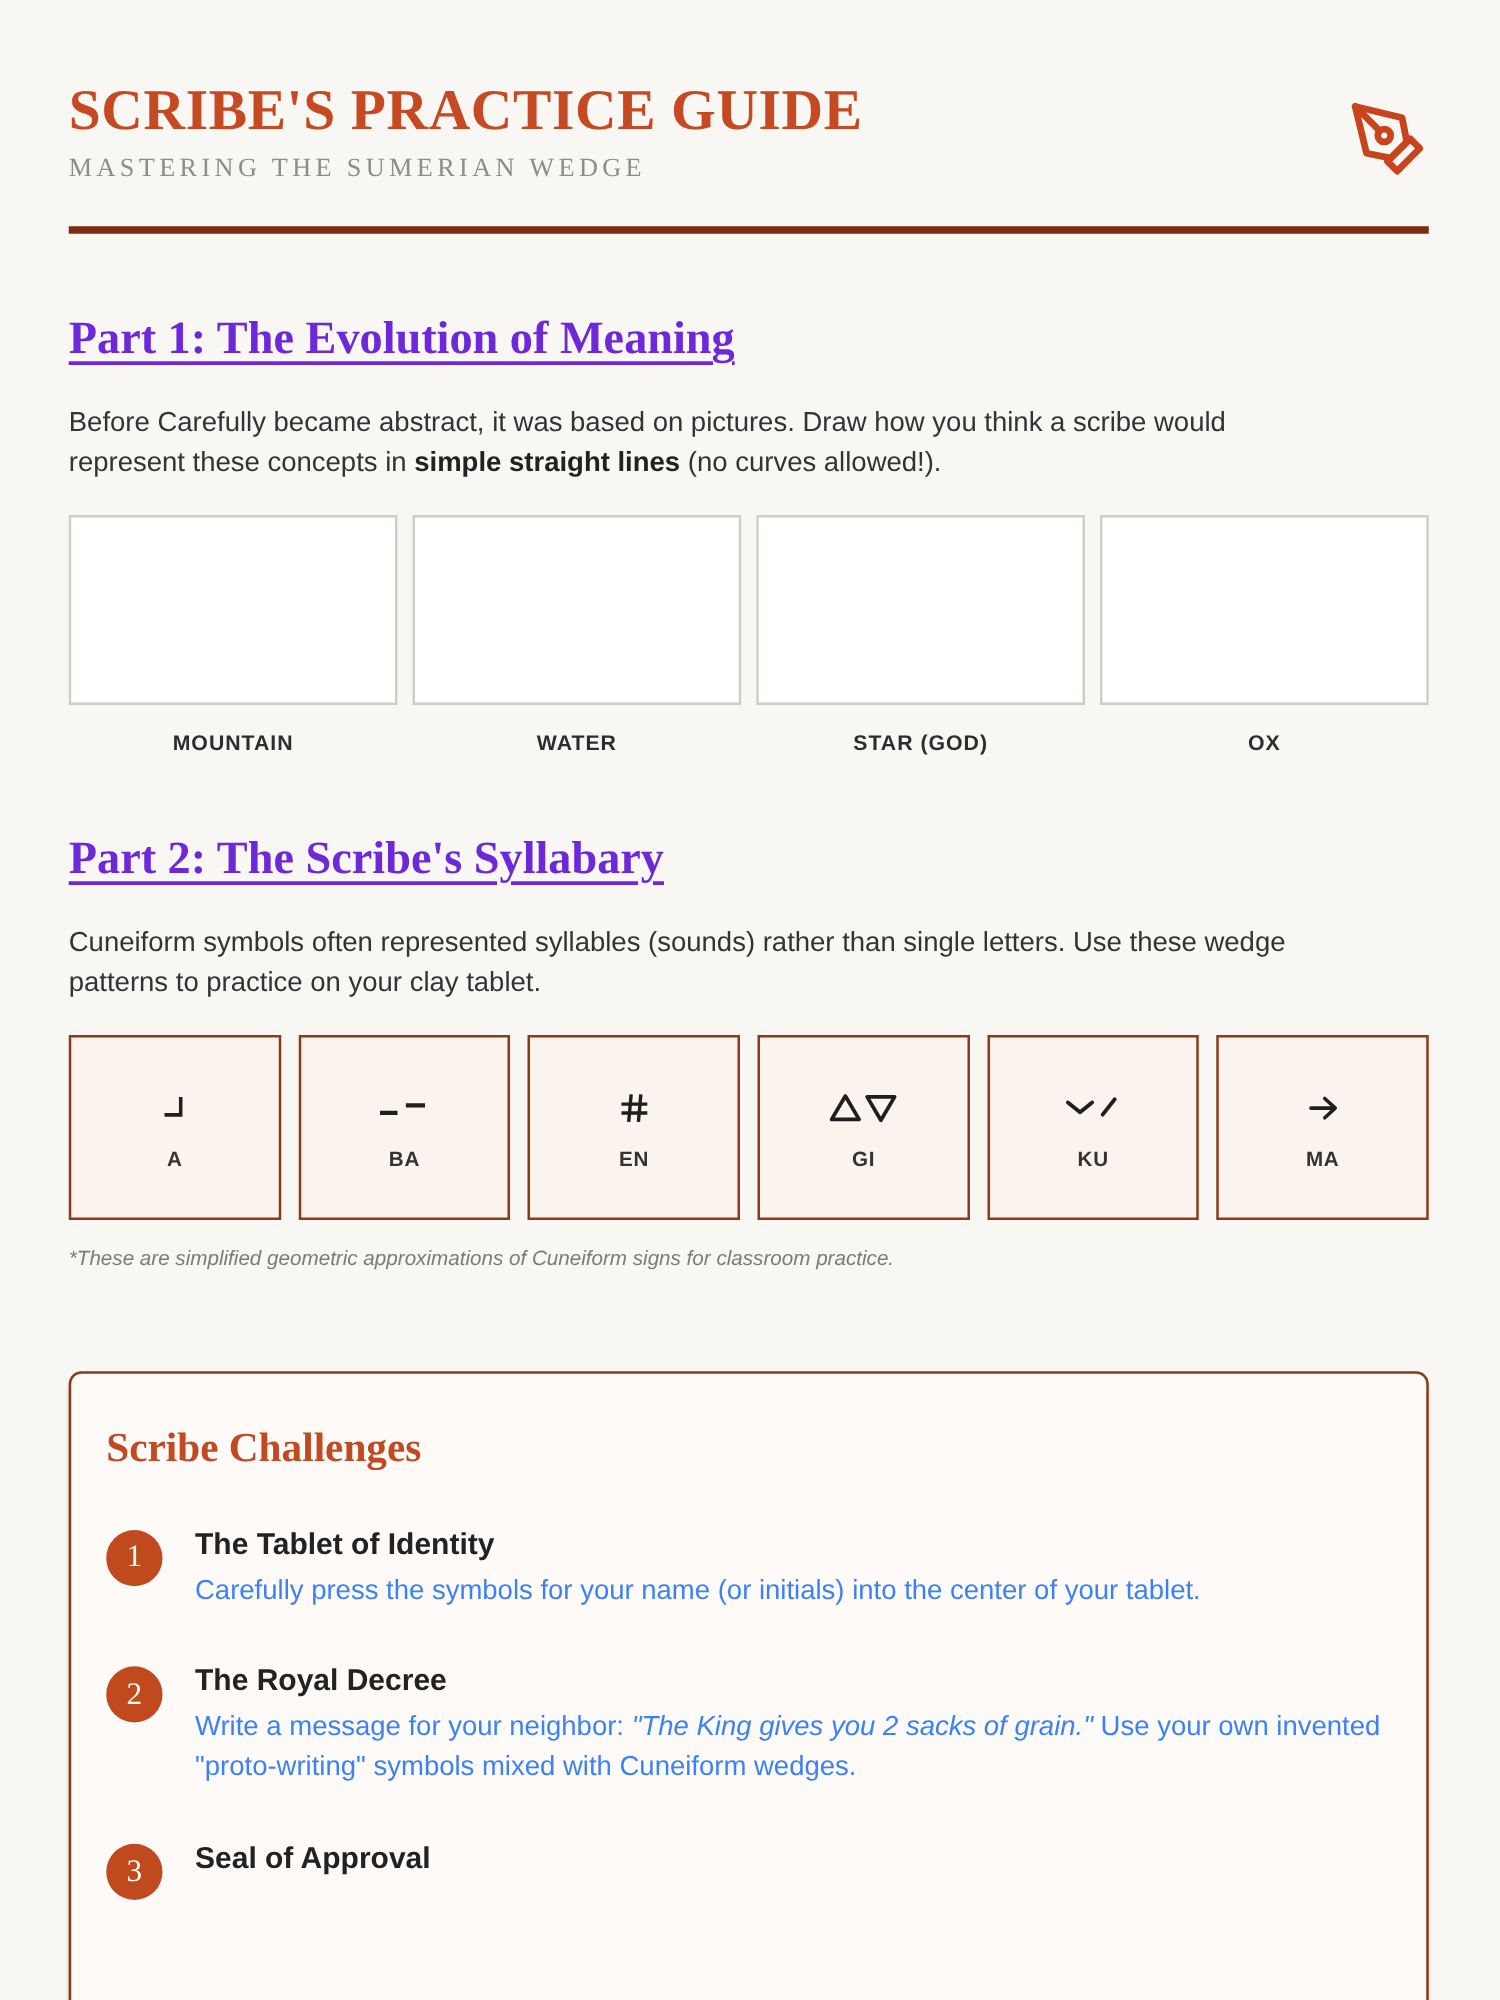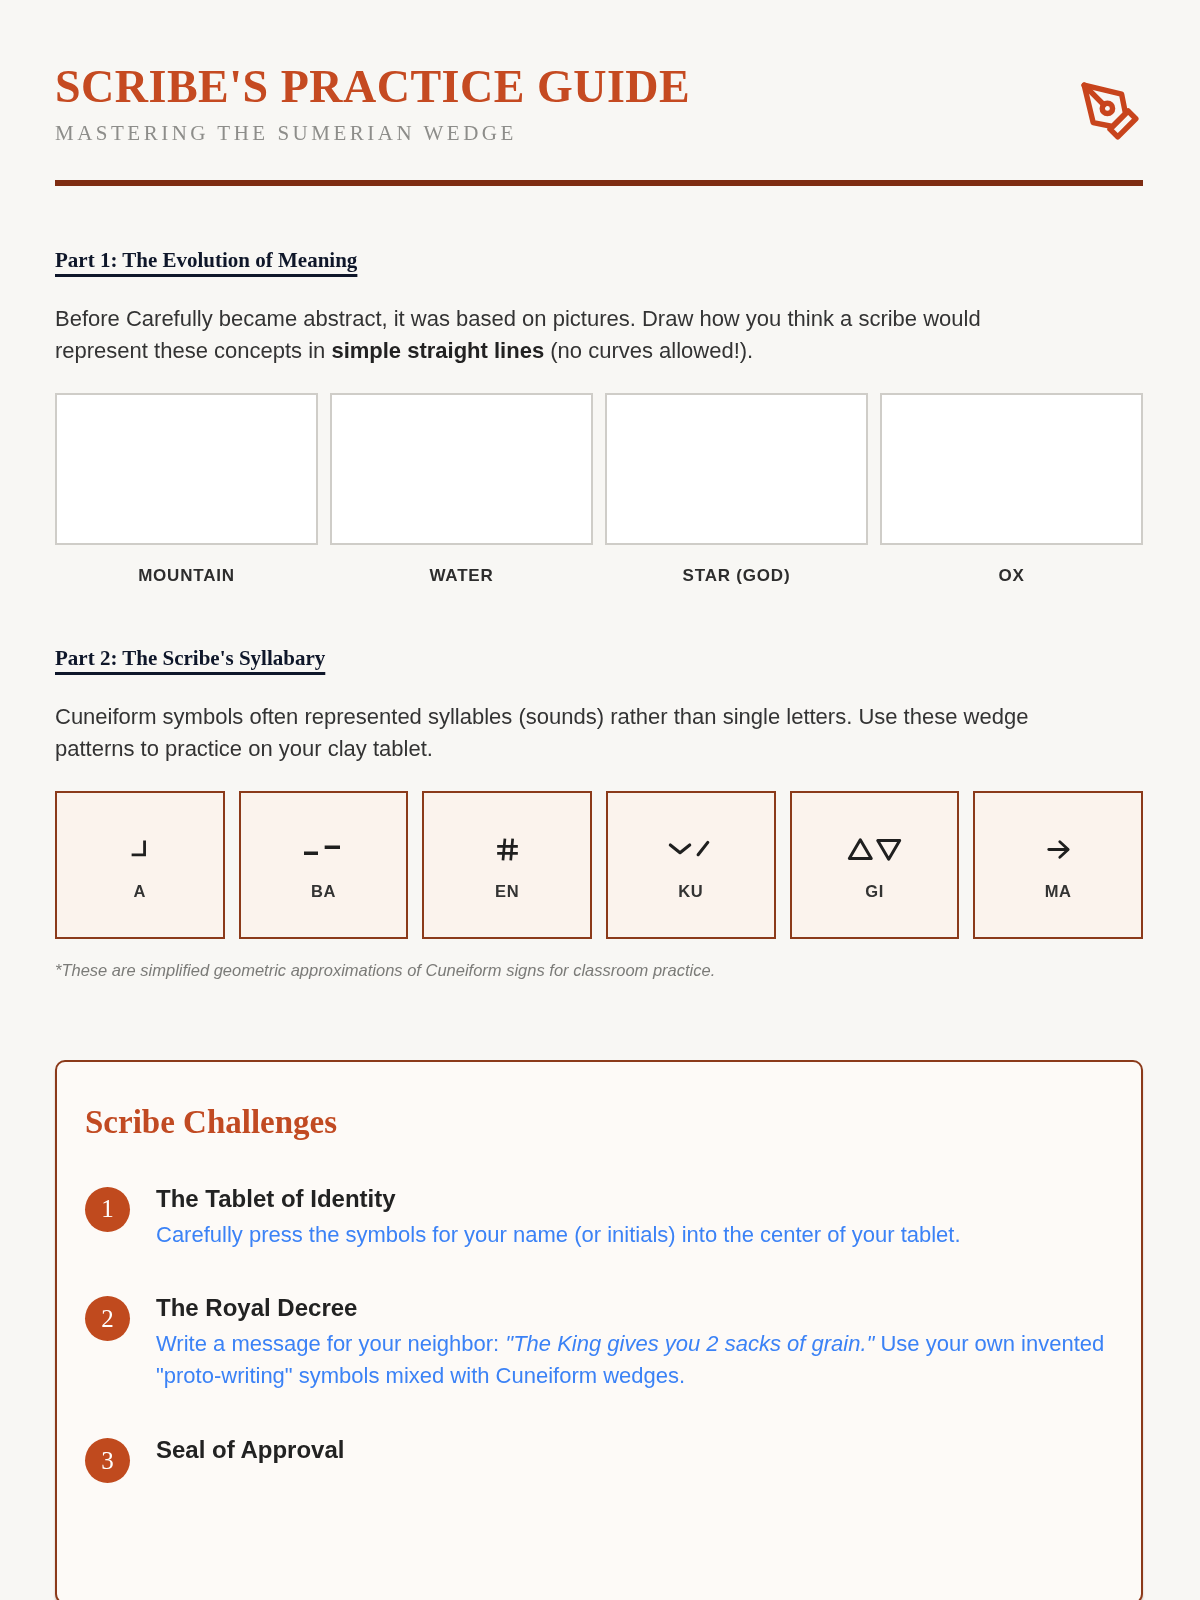--- a/index.html
+++ b/index.html
@@ -22,21 +22,21 @@
   .subtitle {
     font-family:"Liberation Serif", serif;
     font-size:21px; color:#8d8d8a; letter-spacing:3.5px; margin-top:10px;
   }
   .pen-wrap { margin-top:22px; margin-right:2px; }
   .rule { height:6px; background:#7e2c11; margin-top:34px; }
 
   
   .sec-heading {
     font-family:"Liberation Serif", serif;
-    font-size:21px; font-weight:bold; color:#0f172a;
+    font-size:37px; font-weight:bold; color:#6d28d9;
     text-decoration:underline; text-decoration-thickness:2.5px; text-underline-offset:7px;
   }
   .part1 .sec-heading { margin-top:62px; }
   .part2 .sec-heading { margin-top:60px; }
   .intro {
     font-size:22px; line-height:1.45; color:#333;
     margin-top:30px; max-width:1022px;
   }
   .intro b { color:#222; }
 
@@ -156,35 +156,35 @@
       <div class="tile">
         <div class="tile-symbol">
             <svg width="31" height="31" viewBox="0 0 24 24" fill="none" stroke="currentColor" stroke-width="2.1">
               <path d="M4 9.5h16M4 15h16M10 3.5 8.5 20.5M16 3.5 14.5 20.5"></path>
             </svg>
           </div>
         <div class="tile-label">EN</div>
       </div>
       <div class="tile">
         <div class="tile-symbol">
+            <svg width="57" height="31" viewBox="0 0 44 24" fill="none" stroke="currentColor" stroke-width="2.3" stroke-linejoin="round">
+              <path d="M11 4.5 19.5 19H2.5Z"></path>
+              <path d="M24.5 5h17L33 19.5Z"></path>
+            </svg>
+          </div>
+        <div class="tile-label">GI</div>
+      </div>
+      <div class="tile">
+        <div class="tile-symbol">
             <svg width="52" height="31" viewBox="0 0 40 24" fill="none" stroke="currentColor" stroke-width="2.4" stroke-linecap="round" stroke-linejoin="round">
               <path d="M4 8.5 11.5 14.5 19 8.5"></path>
               <path d="M25.5 16 33 6.5"></path>
             </svg>
           </div>
         <div class="tile-label">KU</div>
-      </div>
-      <div class="tile">
-        <div class="tile-symbol">
-            <svg width="57" height="31" viewBox="0 0 44 24" fill="none" stroke="currentColor" stroke-width="2.3" stroke-linejoin="round">
-              <path d="M11 4.5 19.5 19H2.5Z"></path>
-              <path d="M24.5 5h17L33 19.5Z"></path>
-            </svg>
-          </div>
-        <div class="tile-label">GI</div>
       </div>
       <div class="tile">
         <div class="tile-symbol">
             <svg width="31" height="31" viewBox="0 0 24 24" fill="none" stroke="currentColor" stroke-width="2.2" stroke-linecap="round" stroke-linejoin="round">
               <path d="M4.5 12H19"></path>
               <path d="m13 6 6.5 6-6.5 6"></path>
             </svg>
           </div>
         <div class="tile-label">MA</div>
       </div>

